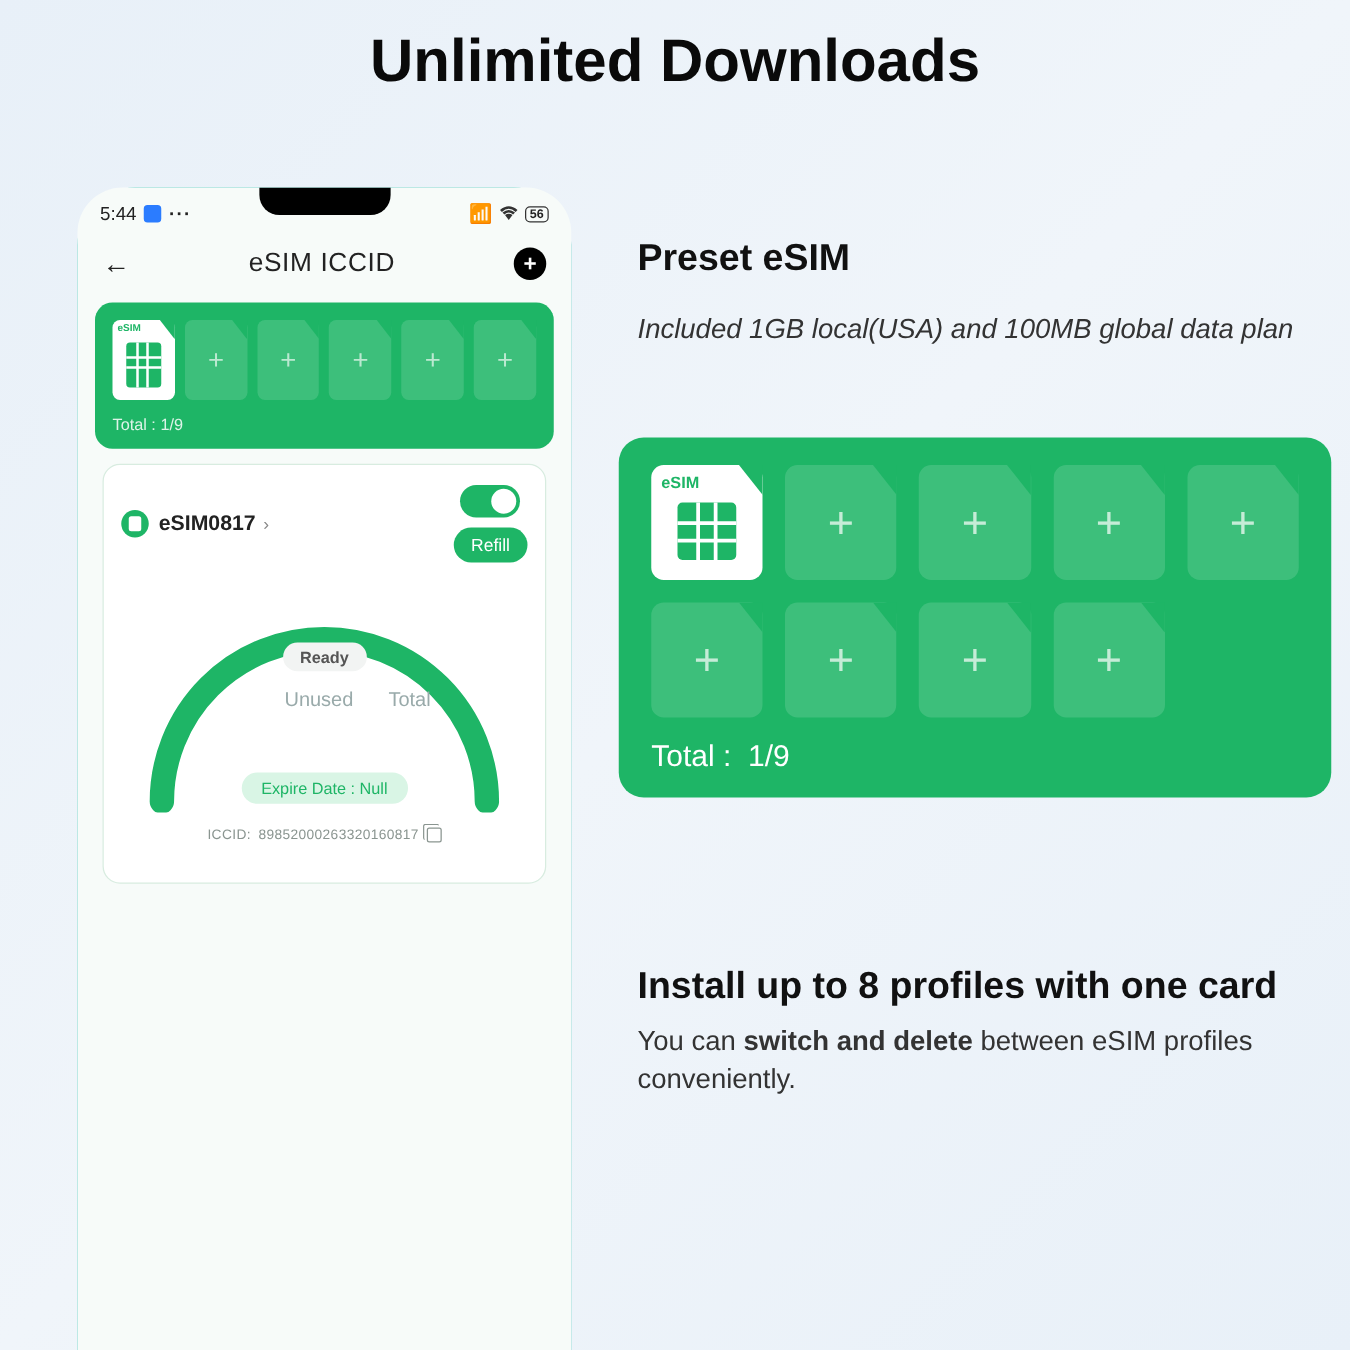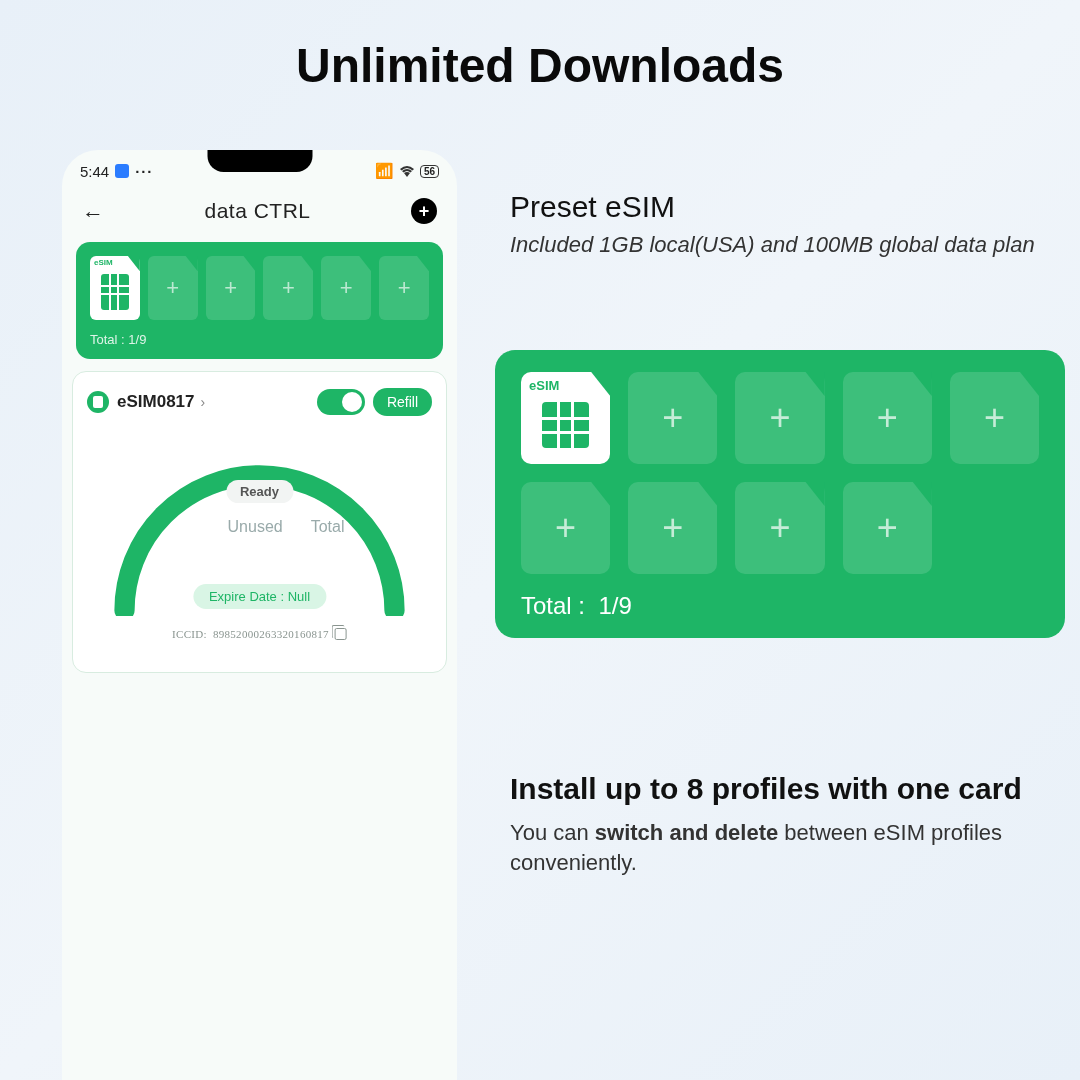--- a/index.html
+++ b/index.html
@@ -9,21 +9,21 @@
     font-family: -apple-system, BlinkMacSystemFont, "Segoe UI", Arial, sans-serif;
     background: linear-gradient(135deg, #e8f0f8 0%, #f0f5fa 50%, #e8f0f8 100%);
     position: relative;
     overflow: hidden;
   }
   .main-title {
     text-align: center;
     font-size: 48px;
     font-weight: 800;
     color: #0a0a0a;
-    padding-top: 38px;
+    padding-top: 22px;
   }
 
   
   .phone {
     position: absolute;
     left: 62px;
     top: 150px;
     width: 395px;
     height: 1062px;
     background: #14b8a6;
@@ -104,57 +104,57 @@
   .sim-slot .plus { color: rgba(255,255,255,0.65); font-size:22px; font-weight:300; }
   .sim-slot.active .esim-label { position:absolute; top:2px; left:4px; font-size:8px; color:#1eb566; font-weight:600; }
   .sim-slot.active .chip { width:55%; height:55%; background:#1eb566; border-radius:3px; margin-top:8px; position:relative; }
   .sim-slot.active .chip::before, .sim-slot.active .chip::after { content:""; position:absolute; background:#fff; }
   .sim-slot.active .chip::before { left:30%; top:0; width:2px; height:100%; box-shadow: 8px 0 #fff; }
   .sim-slot.active .chip::after { top:30%; left:0; height:2px; width:100%; box-shadow: 0 8px #fff; }
   .tray-total { color: rgba(255,255,255,0.85); font-size:13px; margin-top:12px; }
 
   
   .detail-card {
-    margin: 12px 10px;
+    margin: 12px 20px;
     background:#fff;
     border:1px solid #d8ece0;
     border-radius:14px;
     padding:16px 14px;
   }
   .detail-header { display:flex; align-items:center; justify-content:space-between; }
   .detail-left { display:flex; align-items:center; gap:8px; }
   .sim-icon-small { width:22px; height:22px; background:#1eb566; border-radius:50%; display:flex; align-items:center; justify-content:center; }
   .sim-icon-small::before { content:""; width:10px; height:12px; background:#fff; border-radius:2px; }
   .esim-name { font-size:17px; font-weight:600; color:#222; }
   .chevron { color:#888; font-size:14px; margin-left:-2px; }
-  .detail-right { display:flex; align-items:center; gap:8px; }
+  .detail-right { display:flex; align-items:center; gap:8px;flex-direction:column; }
   .toggle { width:48px; height:26px; background:#1eb566; border-radius:13px; position:relative; }
   .toggle::after { content:""; position:absolute; right:3px; top:3px; width:20px; height:20px; background:#fff; border-radius:50%; }
   .refill-btn { background:#1eb566; color:#fff; border-radius:16px; padding:6px 14px; font-size:14px; font-weight:500; }
 
   .gauge-area { margin-top:20px; position:relative; height:220px; }
   .gauge-svg { width:100%; height:180px; }
   .ready-pill { position:absolute; top:44px; left:50%; transform:translateX(-50%); background:#f2f4f3; border-radius:12px; padding:4px 14px; font-size:13px; color:#555;font-weight:bold; }
   .usage { position:absolute; top:82px; left:50%; transform:translateX(-50%); text-align:center; width:170px; }
   .usage-labels { display:flex; justify-content:flex-end; gap:28px; font-size:16px; color:#9aa; margin-bottom:2px;}
   .usage-value { font-size:15px; color:#888; }
   .usage-value .big { font-size:30px; color:#1eb566; font-weight:500; }
   .expire-pill { position:absolute; top:148px; left:50%; transform:translateX(-50%); background:#d9f5e5; color:#1eb566; border-radius:14px; padding:5px 16px; font-size:13px; font-weight:500;text-align:center;}
-  .iccid { position:absolute; top:192px; left:50%; transform:translateX(-50%); font-size:11px; color:#8a9590; letter-spacing:0.3px; display:flex; gap:6px;font-family:Liberation Serif, serif;}
+  .iccid { position:absolute; top:192px; left:50%; transform:translateX(-50%); font-size:11px; color:#8a9590; letter-spacing:0.3px; display:flex; gap:6px;}
   .copy-icon { display:inline-block; width:12px; height:12px; border:1.5px solid #8a9590; border-radius:2px; position:relative; }
   .copy-icon::after { content:""; position:absolute; top:-4px; left:-4px; width:12px; height:12px; border:1.5px solid #8a9590; border-radius:2px; border-right:none; border-bottom:none;}
 
   
   .right-col {
     position:absolute;
     left: 510px;
     top: 190px;
     width: 540px;
   }
-  .section-title { font-size:30px; font-weight:400; color:#111; margin-bottom:6px; }
+  .section-title { font-size:30px; font-weight:700; color:#111; margin-bottom:24px; }
   .section-body { font-size:22px; color:#333; line-height:1.35;font-style:italic; }
 
   
   .big-card {
     position:absolute;
     left: 495px;
     top: 350px;
     width: 570px;
     background:#1eb566;
     border-radius:20px;
@@ -211,21 +211,21 @@
           <svg width="16" height="12" viewBox="0 0 16 12">
               <path d="M8 12 L5 8 Q8 6 11 8 Z M3 6 Q8 2 13 6 L11.5 7.5 Q8 4.5 4.5 7.5 Z M1 4 Q8 -2 15 4 L13.5 5.5 Q8 0.5 2.5 5.5 Z" fill="#333"></path>
             </svg>
         </span>
         <span class="battery">56</span>
       </div>
     </div>
 
     <div class="app-header">
       <span class="back-arrow">←</span>
-      <span class="app-title">data CTRL</span>
+      <span class="app-title">eSIM ICCID</span>
       <span class="plus-circle">+</span>
     </div>
 
     <div class="sim-tray">
       <div class="sim-row">
         <div class="sim-slot active">
           <span class="esim-label">eSIM</span>
           <div class="chip"></div>
           <div class="corner-cut"></div>
         </div>

